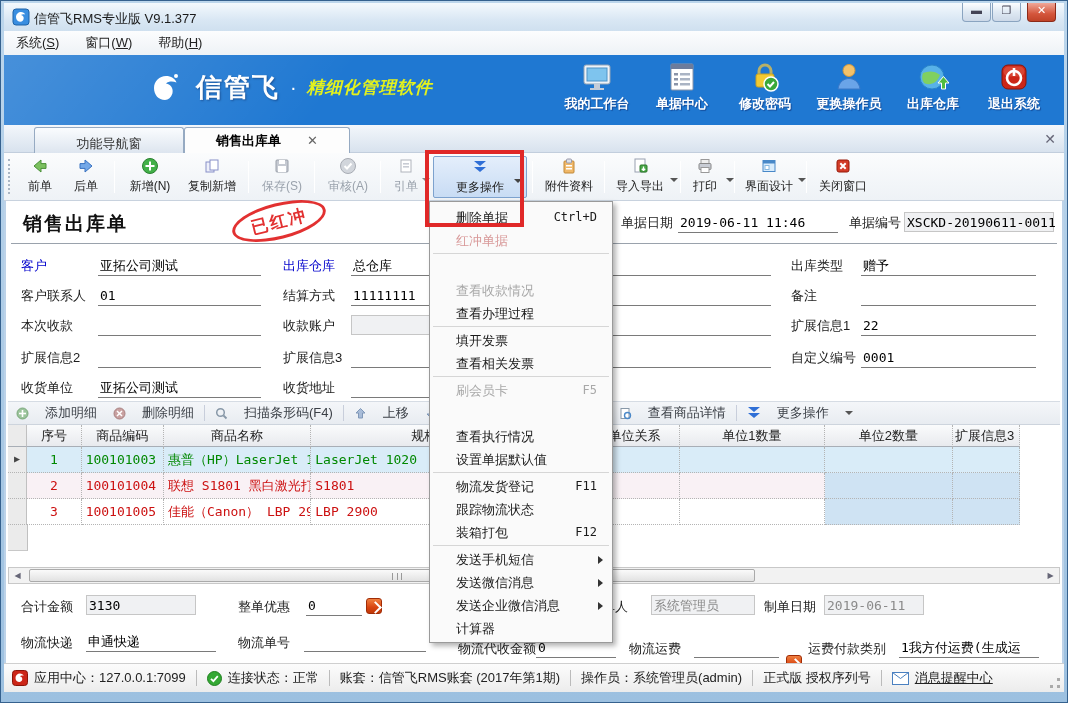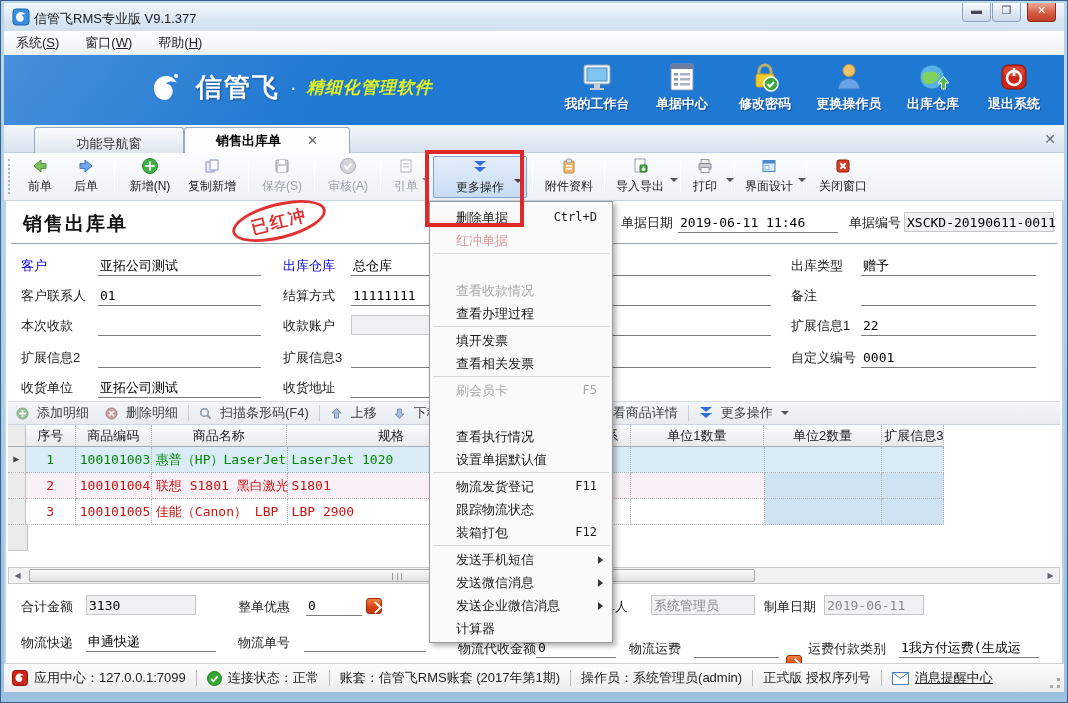--- a/index.html
+++ b/index.html
@@ -50,21 +50,21 @@
   .doc-title{left:17px;top:10px;font-size:19px;font-weight:bold;color:#111;letter-spacing:2px;}
   .stamp{left:225px;top:2px;width:96px;height:36px;border:3px solid #e02020;border-radius:50%;transform:rotate(-14deg);color:#e02020;font-size:17px;font-weight:bold;display:flex;align-items:center;justify-content:center;letter-spacing:2px;opacity:.92;}
   .hline{left:5px;right:5px;top:42px;height:1px;background:#9aa2ac;}
   .lbl{font-size:13px;color:#1c1c1c;white-space:nowrap;height:20px;line-height:20px;}
   .lbl.accent{color:#0000cc;}
   .fld{height:20px;line-height:19px;border-bottom:1px solid #7a7a7a;font-size:13px;color:#000;white-space:nowrap;padding-left:2px;font-family:"DejaVu Sans Mono","Liberation Mono",monospace;}
   .fld.ro{background:#f0f1f3;border:1px solid #c6c6c6;}
   .fld.gray{background:#f0f1f3;border:1px solid #c6c6c6;color:#8a8a8a;}
   
   .gridbar{left:2px;right:2px;top:200px;height:24px;background:linear-gradient(#f4f6f9,#e8ecf1);border-top:1px solid #d6dce4;border-bottom:1px solid #cdd4dd;display:flex;align-items:center;font-size:13px;color:#3a3f46;}
-  .gitem{display:flex;align-items:center;gap:8px;margin:0 8px;white-space:nowrap;justify-content:center;}
+  .gitem{display:flex;align-items:center;gap:16px;margin:0 8px;white-space:nowrap;justify-content:center;}
   .gdiv{width:1px;height:16px;background:#c8cedb;margin:0 2px;}
   
   .tbl{left:2px;top:224px;}
   .trow{display:flex;}
   .tc{border-right:1px dotted #b4b4b4;border-bottom:1px dotted #b4b4b4;font-size:13px;overflow:hidden;white-space:nowrap;font-family:"DejaVu Sans Mono","Liberation Mono",monospace;}
   .th .tc{background:linear-gradient(#fafbfc,#e8eaee);border-bottom:1px solid #a8aeb6;text-align:center;line-height:21px;height:22px;font-family:"Liberation Sans","DejaVu Sans",sans-serif;color:#222;}
   .td .tc{height:26px;line-height:25px;}
   .rowhdr{background:#ebebeb !important;border-right:1px solid #c0c0c0 !important;text-align:center;color:#444;font-size:10px;line-height:24px !important;}
   .g{color:#008800;}
   .r{color:#cc1111;}
@@ -435,21 +435,21 @@
         <span>查看商品详情</span>
       </div>
       <div class="gdiv"></div>
       <div class="gitem">
         <span class="chev"></span>
         <span>更多操作</span>
         <span class="drop" style="border-top-color:#555"></span>
       </div>
     </div>
 
-    <div class="abs tbl" style="width:936px">
+    <div class="abs tbl" style="width:1012px">
       <div class="trow th">
         <div class="tc rowhdr" style="width:20px"></div>
         <div class="tc" style="width:57px">序号</div>
         <div class="tc" style="width:86px">商品编码</div>
         <div class="tc" style="width:154px">商品名称</div>
         <div class="tc" style="width:238px">规格</div>
         <div class="tc" style="width:145px;text-align:left;padding-left:57px">多单位关系</div>
         <div class="tc" style="width:152px">单位1数量</div>
         <div class="tc" style="width:134px">单位2数量</div>
         <div class="tc" style="width:70px;text-align:left;padding-left:2px">扩展信息3</div>

